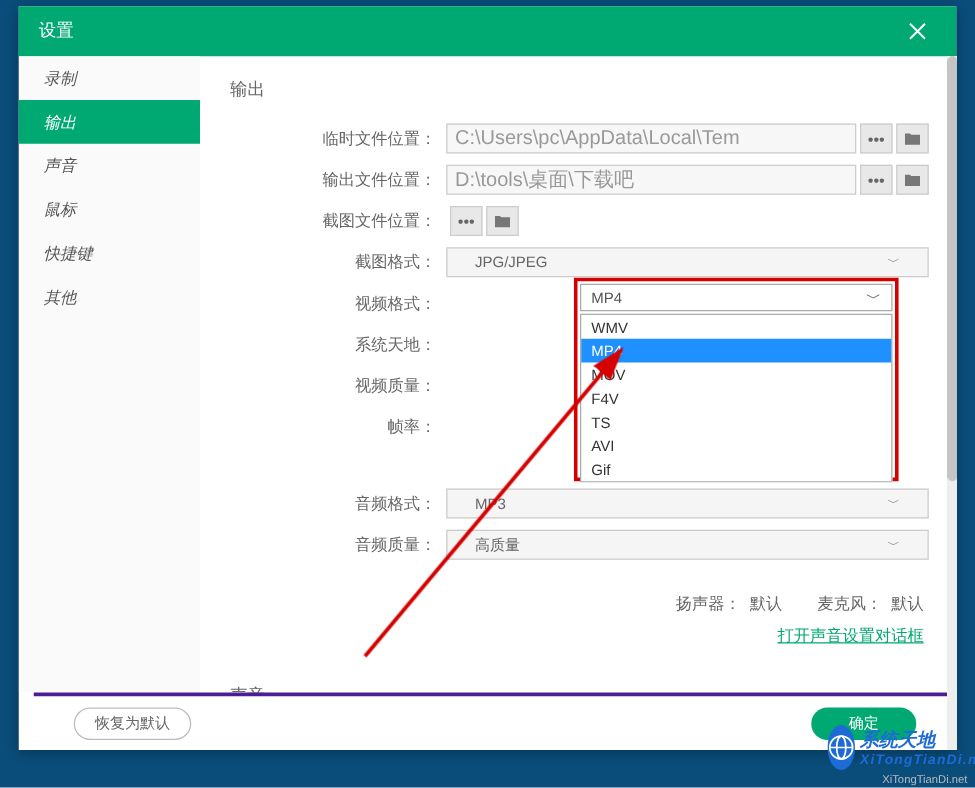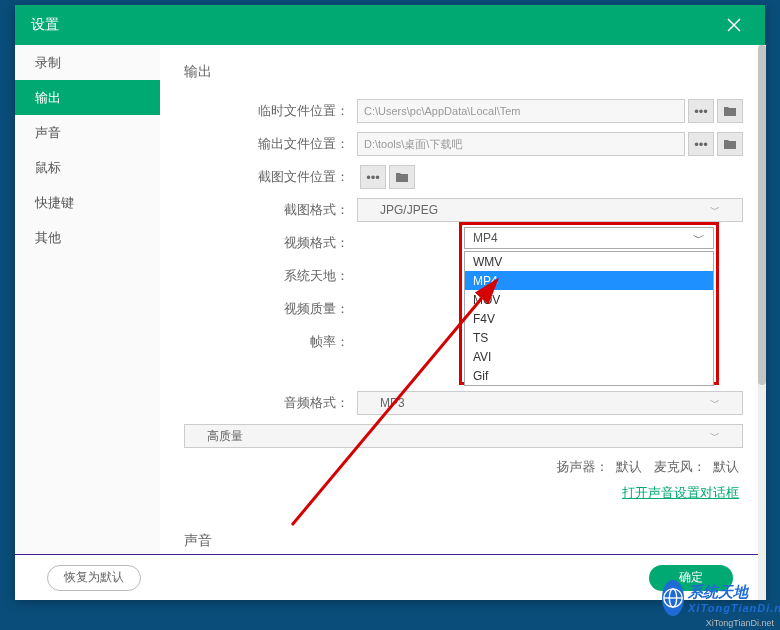--- a/index.html
+++ b/index.html
@@ -3,35 +3,35 @@
 <meta charset="utf-8">
 <style>
 * { margin: 0; padding: 0; box-sizing: border-box; font-family: "Microsoft YaHei", "PingFang SC", sans-serif; }
 body { background: #0a4d7a; width: 780px; height: 630px; overflow: hidden; position: relative; }
 .dialog { position: absolute; left: 15px; top: 5px; width: 750px; height: 595px; background: #fff; box-shadow: 0 2px 10px rgba(0,0,0,0.3); display: flex; flex-direction: column; }
 .titlebar { height: 40px; background: #00a971; color: #fff; display: flex; align-items: center; padding: 0 16px; font-size: 14px; }
 .titlebar .title { flex: 1; }
 .titlebar .close { width: 30px; height: 30px; display: flex; align-items: center; justify-content: center; cursor: pointer; }
 .body { flex: 1; display: flex; overflow: hidden; }
 .sidebar { width: 145px; background: #fafafa; }
-.sidebar-item { height: 35px; display: flex; align-items: center; padding-left: 20px; font-size: 13px; color: #555; cursor: pointer; }
+.sidebar-item { height: 35px; display: flex; align-items: center; padding-left: 20px; font-size: 13px; color: #555; cursor: pointer; font-style: italic; }
 .sidebar-item.active { background: #00a971; color: #fff; }
 .content { flex: 1; padding: 18px 22px 0 24px; overflow-y: auto; position: relative; font-size: 13px; color: #555; }
 .section-title { font-size: 14px; color: #666; margin-bottom: 16px; }
 .row { display: flex; align-items: center; height: 28px; margin-bottom: 5px; }
 .row-label { width: 165px; text-align: right; margin-right: 8px; color: #666; font-size: 13px; }
-.path-input { flex: 1; height: 24px; border: 1px solid #ccc; background: #f7f7f7; color: #999; font-size: 11px; padding: 0 6px; display: flex; align-items: center; overflow: hidden; white-space: nowrap; }
+.path-input { flex: 1; height: 24px; border: 1px solid #ccc; background: #f7f7f7; color: #999; font-size: 16px; padding: 0 6px; display: flex; align-items: center; overflow: hidden; white-space: nowrap; }
 .btn-sq { width: 26px; height: 24px; background: #e8e8e8; border: 1px solid #ccc; margin-left: 3px; display: flex; align-items: center; justify-content: center; font-size: 13px; color: #666; cursor: pointer; }
 .select { flex: 1; height: 24px; border: 1px solid #ccc; background: #f5f5f5; color: #666; font-size: 12px; padding: 0 22px; display: flex; align-items: center; justify-content: space-between; cursor: pointer; }
 .select .chev { color: #888; font-size: 10px; }
-.speaker-row { display: flex; justify-content: flex-end; gap: 12px; color: #666; font-size: 13px; margin-top: 8px; padding-right: 4px; }
+.speaker-row { display: flex; justify-content: flex-end; gap: 28px; color: #666; font-size: 13px; margin-top: 24px; padding-right: 4px; }
 .link-row { display: flex; justify-content: flex-end; margin-top: 8px; padding-right: 4px; }
 .link { color: #00a971; font-size: 13px; text-decoration: underline; cursor: pointer; }
 .section2-title { margin-top: 30px; font-size: 14px; color: #666; }
-.footer { height: 46px; border-top: 1px solid #4c1d95; display: flex; align-items: center; padding: 0 32px; }
+.footer { height: 46px; border-top: 3px solid #4c1d95; display: flex; align-items: center; padding: 0 32px; margin-left: 12px; }
 .btn-restore { height: 26px; padding: 0 16px; border: 1px solid #bbb; border-radius: 13px; background: #fff; color: #666; font-size: 12px; cursor: pointer; display: flex; align-items: center; }
 .footer-spacer { flex: 1; }
 .btn-ok { height: 26px; padding: 0 30px; border-radius: 13px; background: #00a971; color: #fff; font-size: 12px; cursor: pointer; display: flex; align-items: center; border: none; }
 .scrollbar-right { position: absolute; right: 14px; top: 45px; width: 8px; height: 555px; background: #eee; }
 .scrollbar-thumb { width: 100%; height: 340px; background: #c4c4c4; border-radius: 4px; }
 .dropdown-overlay { position: absolute; border: 3px solid #d50000; z-index: 50; }
 .dropdown-sel { height: 22px; background: #fff; border: 1px solid #aaa; margin: 2px; display: flex; align-items: center; padding: 0 8px; font-size: 12px; color: #555; justify-content: space-between; }
 .dropdown-list { background: #fff; border: 1px solid #aaa; margin: 0 2px 2px 2px; }
 .dropdown-opt { height: 19px; display: flex; align-items: center; padding: 0 8px; font-size: 12px; color: #333; cursor: pointer; }
 .dropdown-opt.hl { background: #1e90ff; color: #fff; }
@@ -151,20 +151,21 @@
 
       <div class="row">
         <div class="row-label">音频格式：</div>
         <div class="select">
             <span>MP3</span>
             <span class="chev">﹀</span>
           </div>
       </div>
 
       <div class="row">
+        <div class="row-label">音频质量：</div>
         <div class="select">
             <span>高质量</span>
             <span class="chev">﹀</span>
           </div>
       </div>
 
       <div class="speaker-row">
         <span><span>扬声器：</span>&nbsp;&nbsp;<span>默认</span></span>
         <span><span>麦克风：</span>&nbsp;&nbsp;<span>默认</span></span>
       </div>

